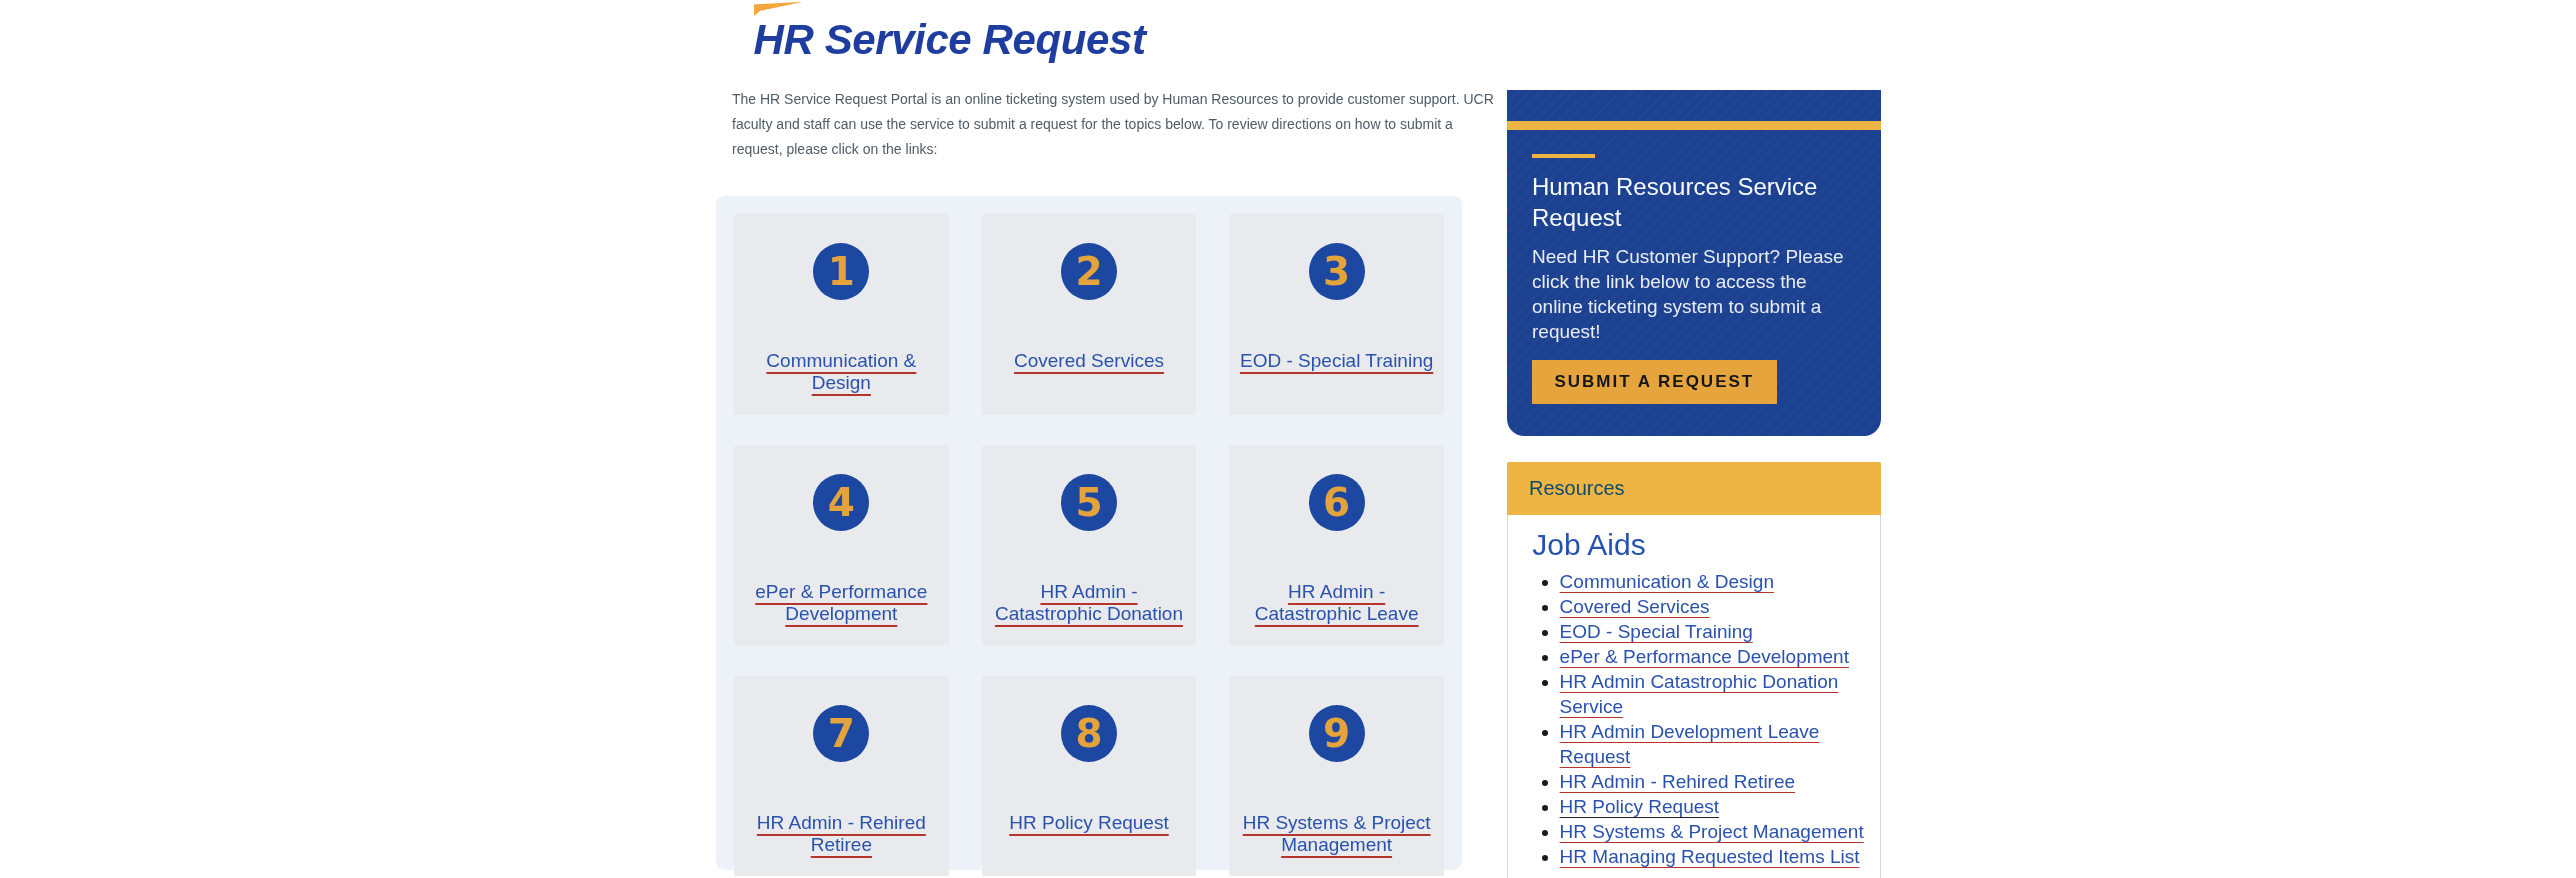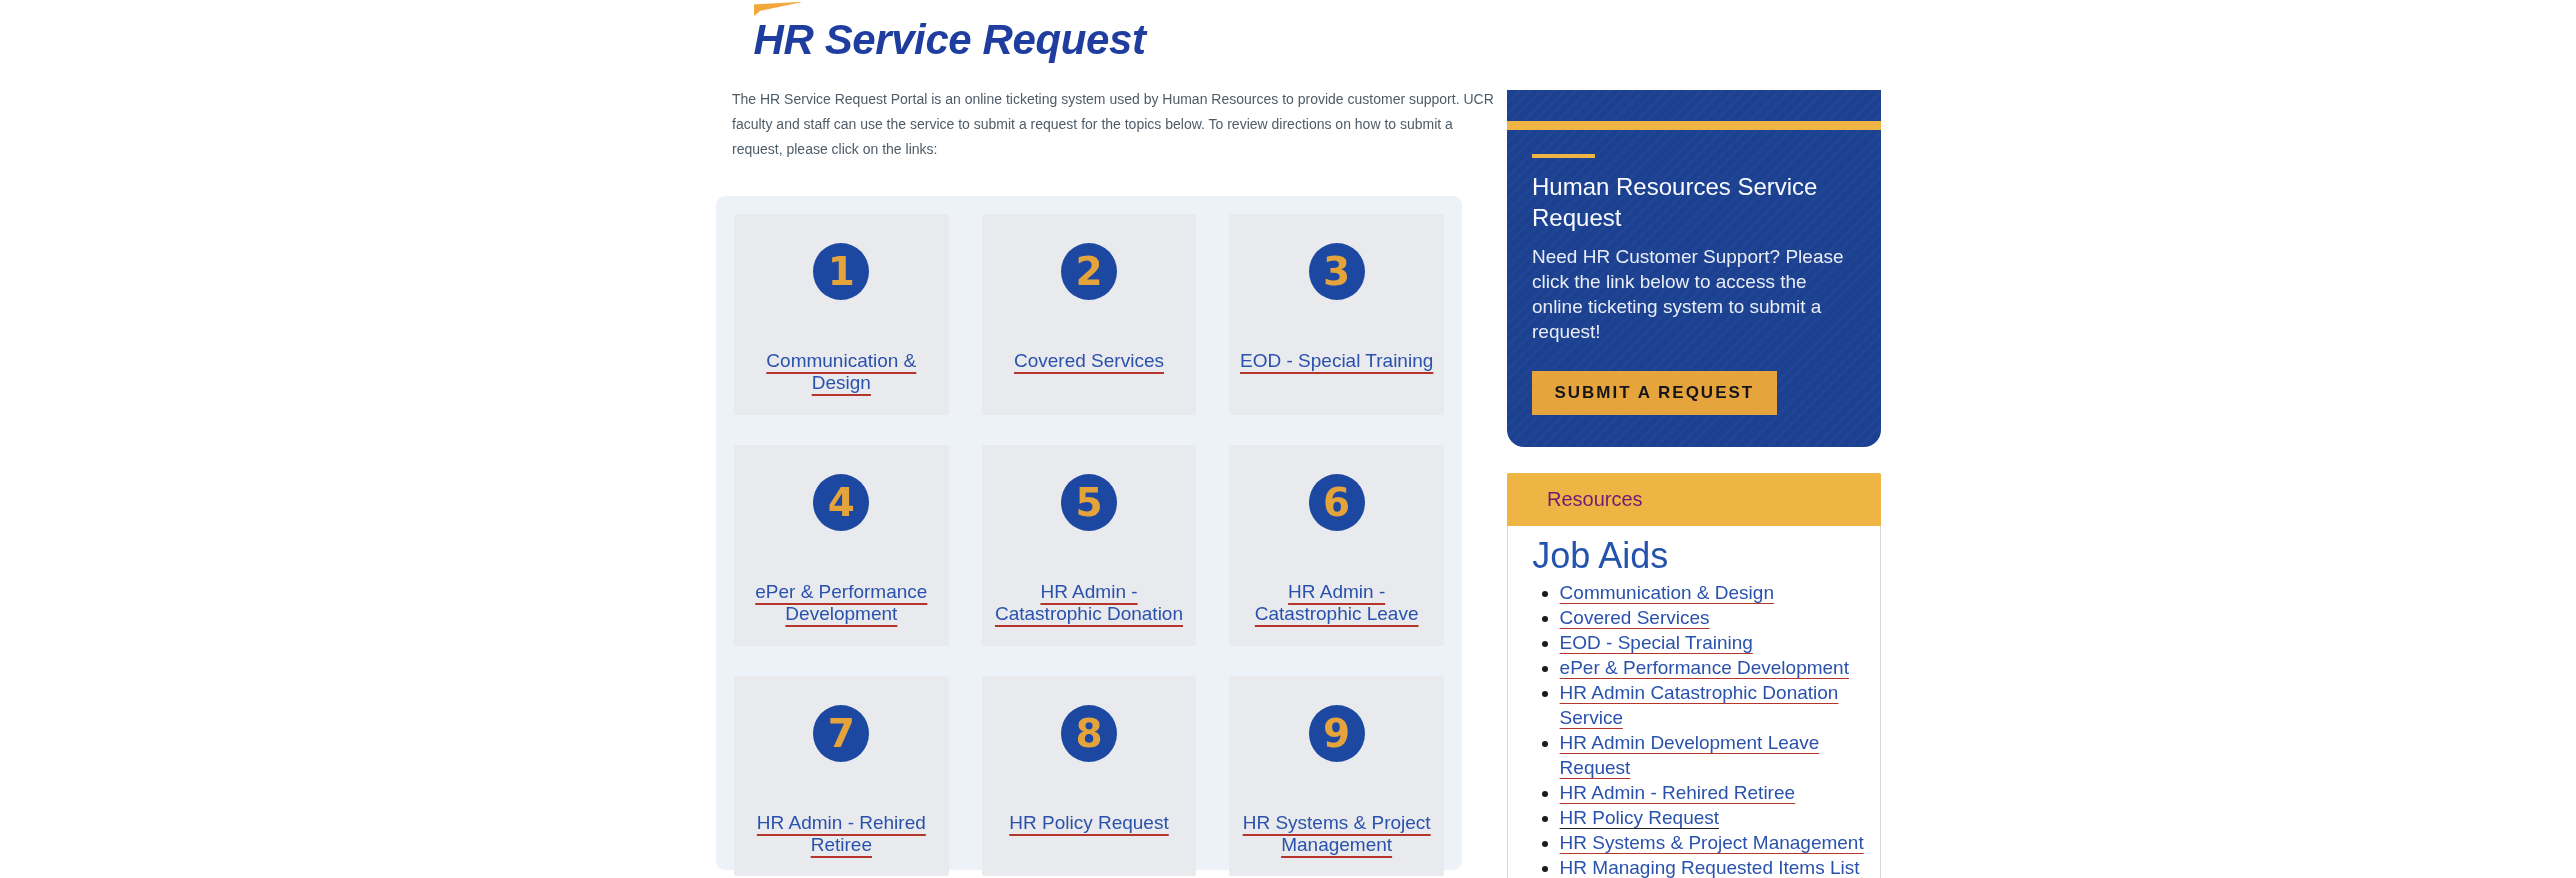--- a/index.html
+++ b/index.html
@@ -46,29 +46,29 @@
   .sidebar{position:absolute;left:1507px;top:90px;width:374px;}
   .service-box{background:var(--navy);border-radius:17px;}
   .service-box .top-band{height:30.5px;background:var(--navy);
           background-image:repeating-linear-gradient(135deg,rgba(255,255,255,0.025) 0 2.7px,transparent 2.7px 8px);}
   .service-box .stripe{height:9px;background:var(--gold);}
   .service-box .body{padding:24px 25px 32px;
           background-image:repeating-linear-gradient(135deg,rgba(255,255,255,0.02) 0 2.7px,transparent 2.7px 8px);}
   .accent-line{width:63px;height:4.5px;background:var(--gold);margin-bottom:14.4px;}
   .service-box h2{color:#FAFBFE;font-size:24px;line-height:30.5px;font-weight:500;}
   .service-box p{margin-top:10.8px;color:#E9EDF5;font-size:19px;line-height:25px;}
-  .submit-btn{display:inline-block;margin-top:27px;background:var(--button-gold);color:#15151A;
+  .submit-btn{display:inline-block;margin-top:16px;background:var(--button-gold);color:#15151A;
           border:none;font-family:"Liberation Sans", sans-serif;font-size:17px;font-weight:bold;
           letter-spacing:2px;padding:11.7px 22.4px;cursor:pointer;}
 
   .resources-box{margin-top:26px;}
   .resources-header{height:53px;background:var(--gold);display:flex;align-items:center;
-          padding-left:40px;font-size:20px;font-weight:500;color:#701a75;border-radius:1.8px 1.8px 0 0;}
+          padding-left:22px;font-size:20px;font-weight:500;color:#0c4a6e;border-radius:1.8px 1.8px 0 0;}
   .resources-panel{background:#ffffff;border:0.9px solid #D8D8D8;border-top:none;padding:12.6px 12.6px 16px;}
-  .resources-panel h3{margin:0 0 6.3px 11.7px;font-size:36px;line-height:36px;font-weight:500;color:#2453AE;}
+  .resources-panel h3{margin:0 0 6.3px 11.7px;font-size:30px;line-height:36px;font-weight:500;color:#2453AE;}
   .job-aids{list-style:disc;margin:0;padding-left:39px;color:#1B1B1B;}
   .job-aids li{font-size:19px;line-height:25px;}
   .job-aids a{color:var(--link-blue);text-decoration:underline;text-decoration-thickness:1.3px;
           text-underline-offset:3.6px;cursor:pointer;}
 </style>
 </head>
 <body>
 
 <div class="screen">
 

